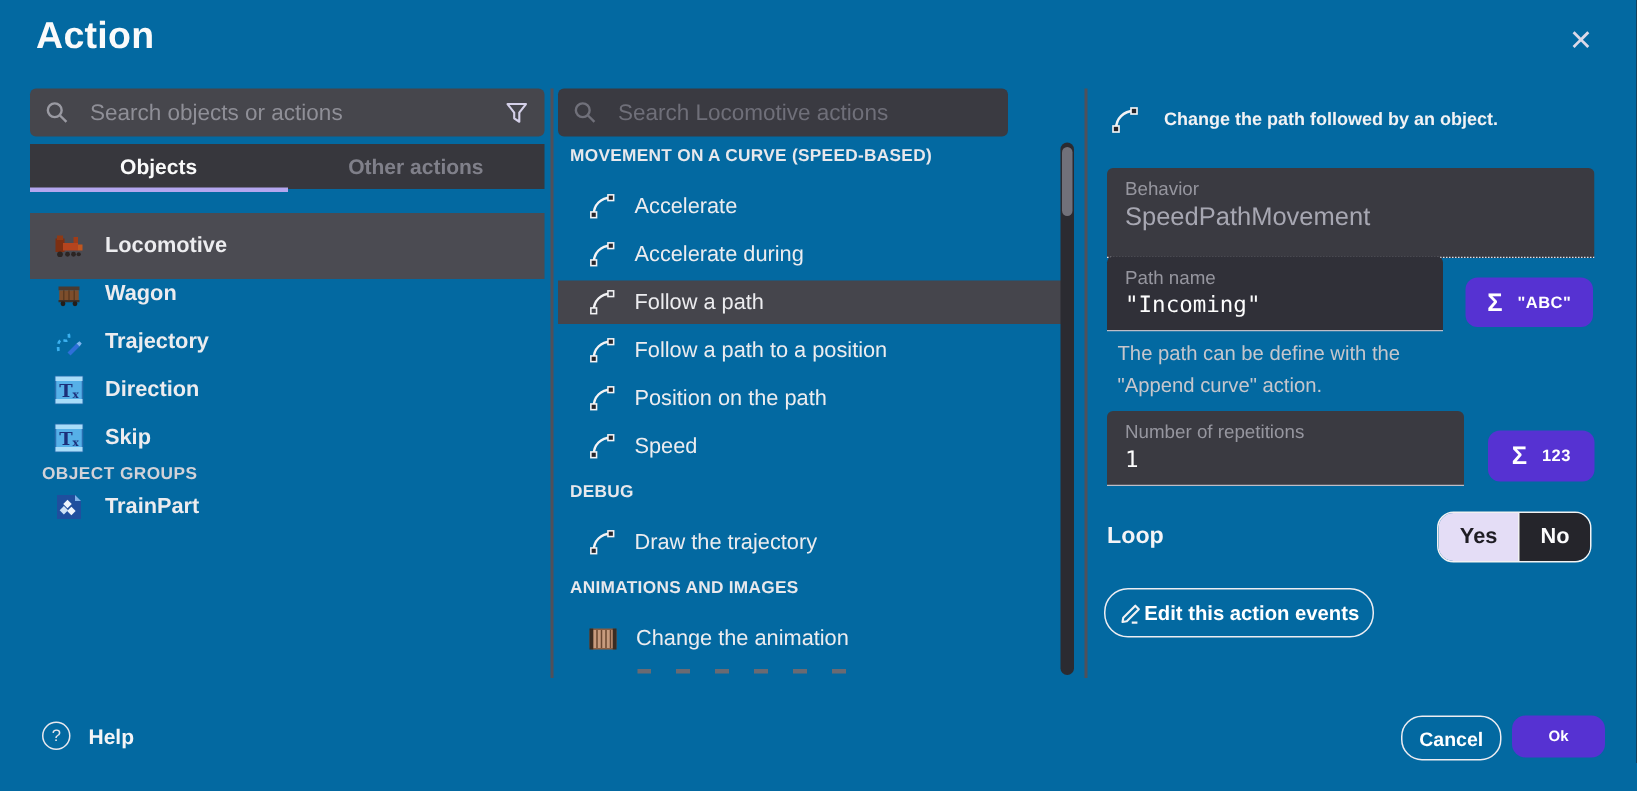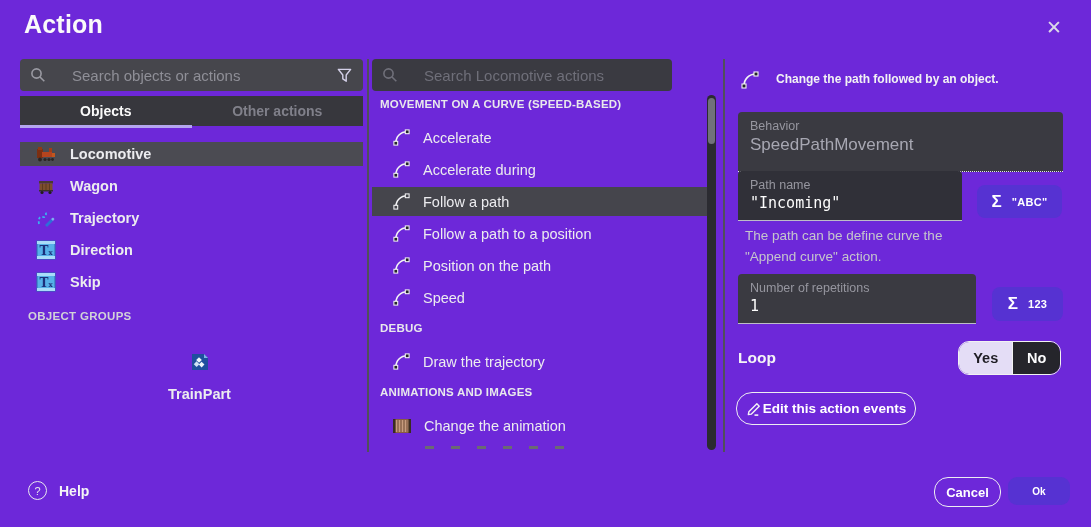--- a/index.html
+++ b/index.html
@@ -1,43 +1,43 @@
 <!DOCTYPE html>
 <html><head>
 <meta charset="utf-8">
 <style>
   html,body{margin:0;padding:0;background:#25252b;}
-  #app{position:relative;width:1091px;height:527px;background:#6d28d9;overflow:hidden;
+  #app{position:relative;width:1091px;height:527px;background:#0369a1;overflow:hidden;
        font-family:"Liberation Sans",sans-serif;color:#f1f1f4;}
   .abs{position:absolute;}
 
   
   .dlg-title{left:24px;top:10px;font-size:25px;font-weight:bold;color:#fafafa;letter-spacing:.2px;}
   .close-btn{left:1040px;top:13px;width:28px;height:28px;display:flex;align-items:center;justify-content:center;
              color:#dcd9e8;font-size:19px;cursor:pointer;}
 
   
   .searchbox{height:32px;border-radius:4px;display:flex;align-items:center;padding:0 10px;box-sizing:border-box;}
   .searchbox.light{background:#46464c;}
   .searchbox.dark{background:#3a3a41;}
   .searchbox input{flex:1;background:transparent;border:0;outline:none;color:#cfcfd6;
-                   font-family:"Liberation Sans",sans-serif;font-size:15px;margin:0 24px;min-width:0;}
+                   font-family:"Liberation Sans",sans-serif;font-size:15px;margin:0 12px;min-width:0;}
   .searchbox.light input::placeholder{color:#8f8f97;}
   .searchbox.dark input::placeholder{color:#6f6f79;}
 
   
   .tabbar{left:20px;top:96px;width:343px;height:30px;background:#37373d;display:flex;}
   .tab{flex:1;display:flex;align-items:center;justify-content:center;position:relative;
        font-size:14px;font-weight:bold;cursor:pointer;}
   .tab.active{color:#fafafa;}
   .tab.inactive{color:#80808a;}
   .tab.active::after{content:"";position:absolute;left:0;right:0;bottom:-2px;height:3px;background:#b4a6ef;}
 
   
-  .row{left:20px;width:343px;height:24px;display:flex;align-items:center;padding-left:16px;
+  .row{left:20px;width:343px;height:44px;display:flex;align-items:center;padding-left:16px;
        box-sizing:border-box;gap:14px;cursor:pointer;}
   .row.selected{background:#4b4b52;}
   .row .lbl{font-size:14.5px;font-weight:bold;color:#ececef;}
   .group-header{font-size:11.5px;font-weight:bold;color:#d2d2d8;letter-spacing:.3px;}
 
   .mrow{left:372px;width:338px;height:29px;display:flex;align-items:center;padding-left:20px;
         box-sizing:border-box;gap:12px;cursor:pointer;}
   .mrow.selected{background:#45454c;}
   .mrow .lbl{font-size:14.5px;font-weight:normal;color:#ececef;}
 
@@ -183,21 +183,21 @@
           <rect x="1" y="16" width="18" height="3" fill="#a8dcf8"></rect>
           <text x="8" y="14.5" font-family="DejaVu Serif,serif" font-size="12" font-weight="bold" fill="#1c2f7a" text-anchor="middle">T</text>
           <text x="14.5" y="15" font-family="DejaVu Serif,serif" font-size="7" font-weight="bold" fill="#1c2f7a" text-anchor="middle">x</text>
         </svg>
     </span>
     <span class="lbl">Skip</span>
   </div>
 
   <div class="abs group-header" style="left:28px;top:310px;">OBJECT GROUPS</div>
 
-  <div class="abs row" style="top:352px;flex-direction:column;">
+  <div class="abs row" style="top:316px;">
     <span>
       <svg width="20" height="20" viewBox="0 0 20 20">
           <path d="M2 2 H14 L18 6 V18 H2 Z" fill="#1f4f9e"></path>
           <path d="M14 2 L18 6 H14 Z" fill="#7fb3e8"></path>
           <rect x="7" y="6" width="4" height="4" fill="#eef5fc" transform="rotate(45 9 8)"></rect>
           <rect x="4.6" y="10.2" width="4" height="4" fill="#cfe3f6" transform="rotate(45 6.6 12.2)"></rect>
           <rect x="9.6" y="10.6" width="4" height="4" fill="#eef5fc" transform="rotate(45 11.6 12.6)"></rect>
         </svg>
     </span>
     <span class="lbl">TrainPart</span>
@@ -335,21 +335,21 @@
   <div class="abs fieldbox input-box path-box">
     <div class="flabel">Path name</div>
     <div class="fvalue mono">"Incoming"</div>
   </div>
   <div class="abs expr-btn" style="left:977px;top:185px;width:85px;height:33px;">
     <span class="sigma">Σ</span>
     <span class="tag">"ABC"</span>
   </div>
 
   <div class="abs hint">
-    <div>The path can be define curve the</div>
+    <div>The path can be define with the</div>
     <div>"Append curve" action.</div>
   </div>
 
   <div class="abs fieldbox input-box rep-box">
     <div class="flabel">Number of repetitions</div>
     <div class="fvalue mono">1</div>
   </div>
   <div class="abs expr-btn" style="left:992px;top:287px;width:71px;height:34px;">
     <span class="sigma">Σ</span>
     <span class="tag">123</span>

